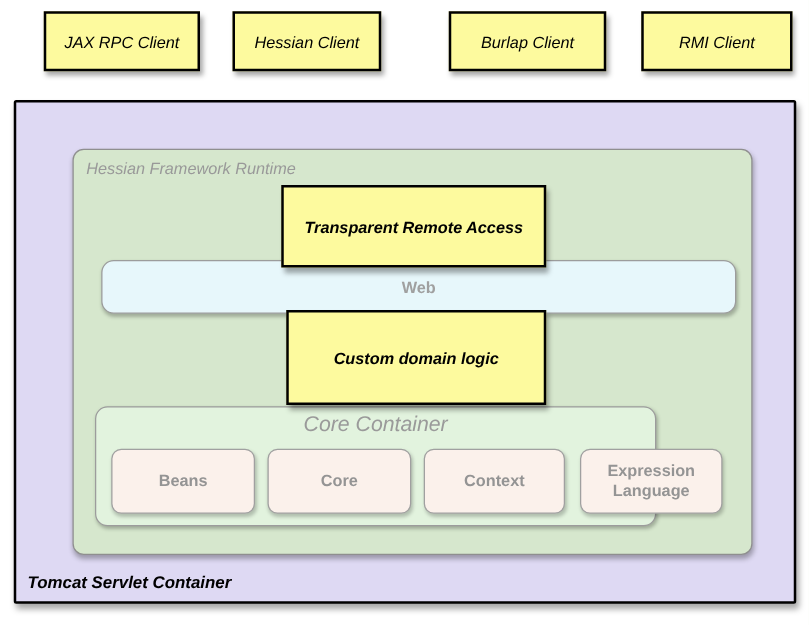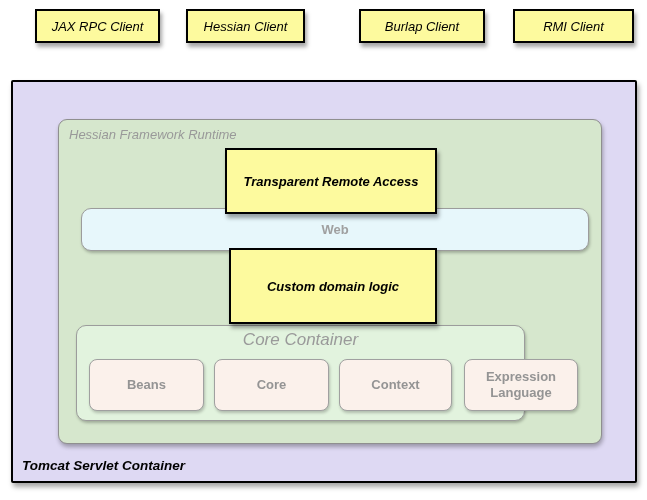--- a/index.html
+++ b/index.html
@@ -7,21 +7,21 @@
     width: 647px; height: 500px;
     background: #ffffff;
     font-family: "Liberation Sans", sans-serif;
     position: relative;
     overflow: hidden;
   }
 
   
   .client-box {
     position: absolute;
-    top: 9px; height: 34px;
+    top: 9px; height: 48px;
     background: #fdfa9e;
     border: 2px solid #000000;
     box-shadow: 2px 4px 4px rgba(0,0,0,0.35);
     display: flex; align-items: center; justify-content: center;
     font-style: italic;
     font-size: 13px;
     color: #000000;
   }
   #client-0 { left: 35px;  width: 125px; }
   #client-1 { left: 186px; width: 119px; }

